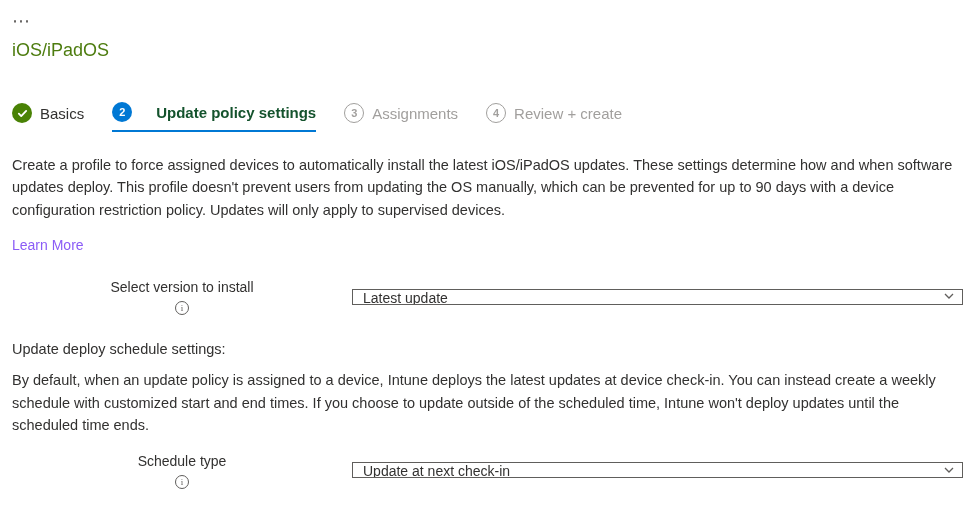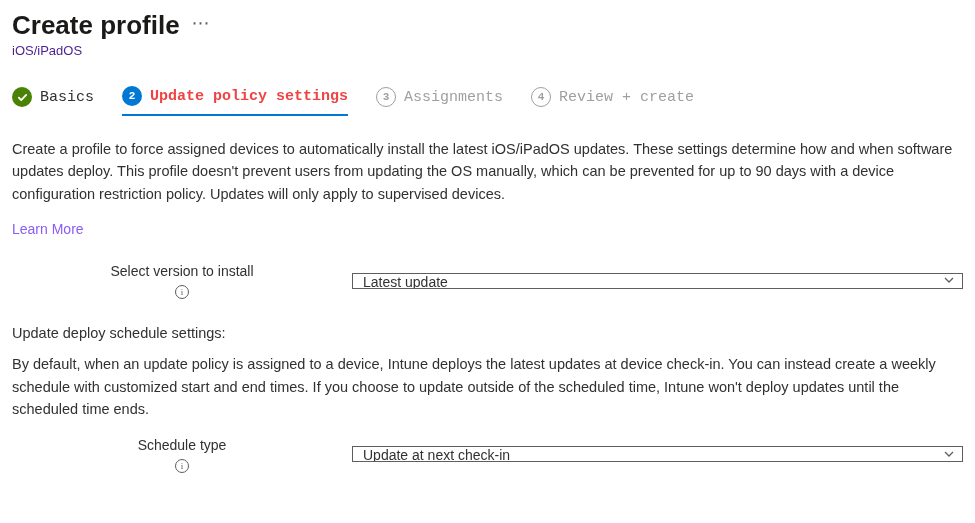--- a/index.html
+++ b/index.html
@@ -7,27 +7,27 @@
       font-family: "Segoe UI", -apple-system, sans-serif;
       font-size: 14px;
       color: #323130;
       padding: 10px 12px;
       background: #fff;
       width: 975px;
     }
     .header { display: flex; align-items: center; gap: 12px; }
     .page-title { font-size: 26px; font-weight: 600; color: #1b1a19; }
     .more-icon { color: #605e5c; font-size: 18px; letter-spacing: 2px; cursor: pointer; padding-bottom: 6px; }
-    .subtitle { font-size: 13px; color: #4c1d95; margin-top: 2px; margin-bottom: 28px; }
+    .subtitle { font-size: 18px; color: #4d7c0f; margin-top: 2px; margin-bottom: 41px; }
 
     .tabs { display: flex; align-items: center; gap: 28px; border-bottom: none; margin-bottom: 22px; }
-    .tab { display: flex; align-items: center; gap: 8px; padding-bottom: 8px; cursor: pointer; font-family: Liberation Mono, monospace; }
+    .tab { display: flex; align-items: center; gap: 8px; padding-bottom: 8px; cursor: pointer; }
     .tab-active { border-bottom: 2.5px solid #0078d4; }
     .tab-label { font-size: 15px; color: #323130; }
-    .tab-active .tab-label { font-weight: 600; color: #ef4444; }
+    .tab-active .tab-label { font-weight: 600; color: #14532d; margin-left: 16px; }
     .tab-disabled .tab-label { color: #a19f9d; }
 
     .step-circle {
       width: 20px; height: 20px; border-radius: 50%;
       display: flex; align-items: center; justify-content: center;
       font-size: 11px; font-weight: 600; flex-shrink: 0;
     }
     .step-done { background: #498205; color: #fff; }
     .step-current { background: #0078d4; color: #fff; }
     .step-future { border: 1.5px solid #a19f9d; color: #a19f9d; background: transparent; }
@@ -59,21 +59,20 @@
     .chevron svg { width: 12px; height: 12px; }
 
     .section-label { font-size: 14.5px; color: #323130; margin-bottom: 12px; }
   </style>
 </head>
 <body>
 
 
 
 <div class="header">
-  <h1 class="page-title">Create profile</h1>
   <span class="more-icon">⋯</span>
 </div>
 <div class="subtitle">iOS/iPadOS</div>
 
 <div class="tabs">
   <div class="tab">
     <span class="step-circle step-done">
       <svg class="check-svg" viewBox="0 0 12 12">
           <path d="M2 6.2 L4.6 8.8 L10 3.2" stroke="#fff" stroke-width="2" fill="none" stroke-linecap="round" stroke-linejoin="round"></path>
         </svg>

